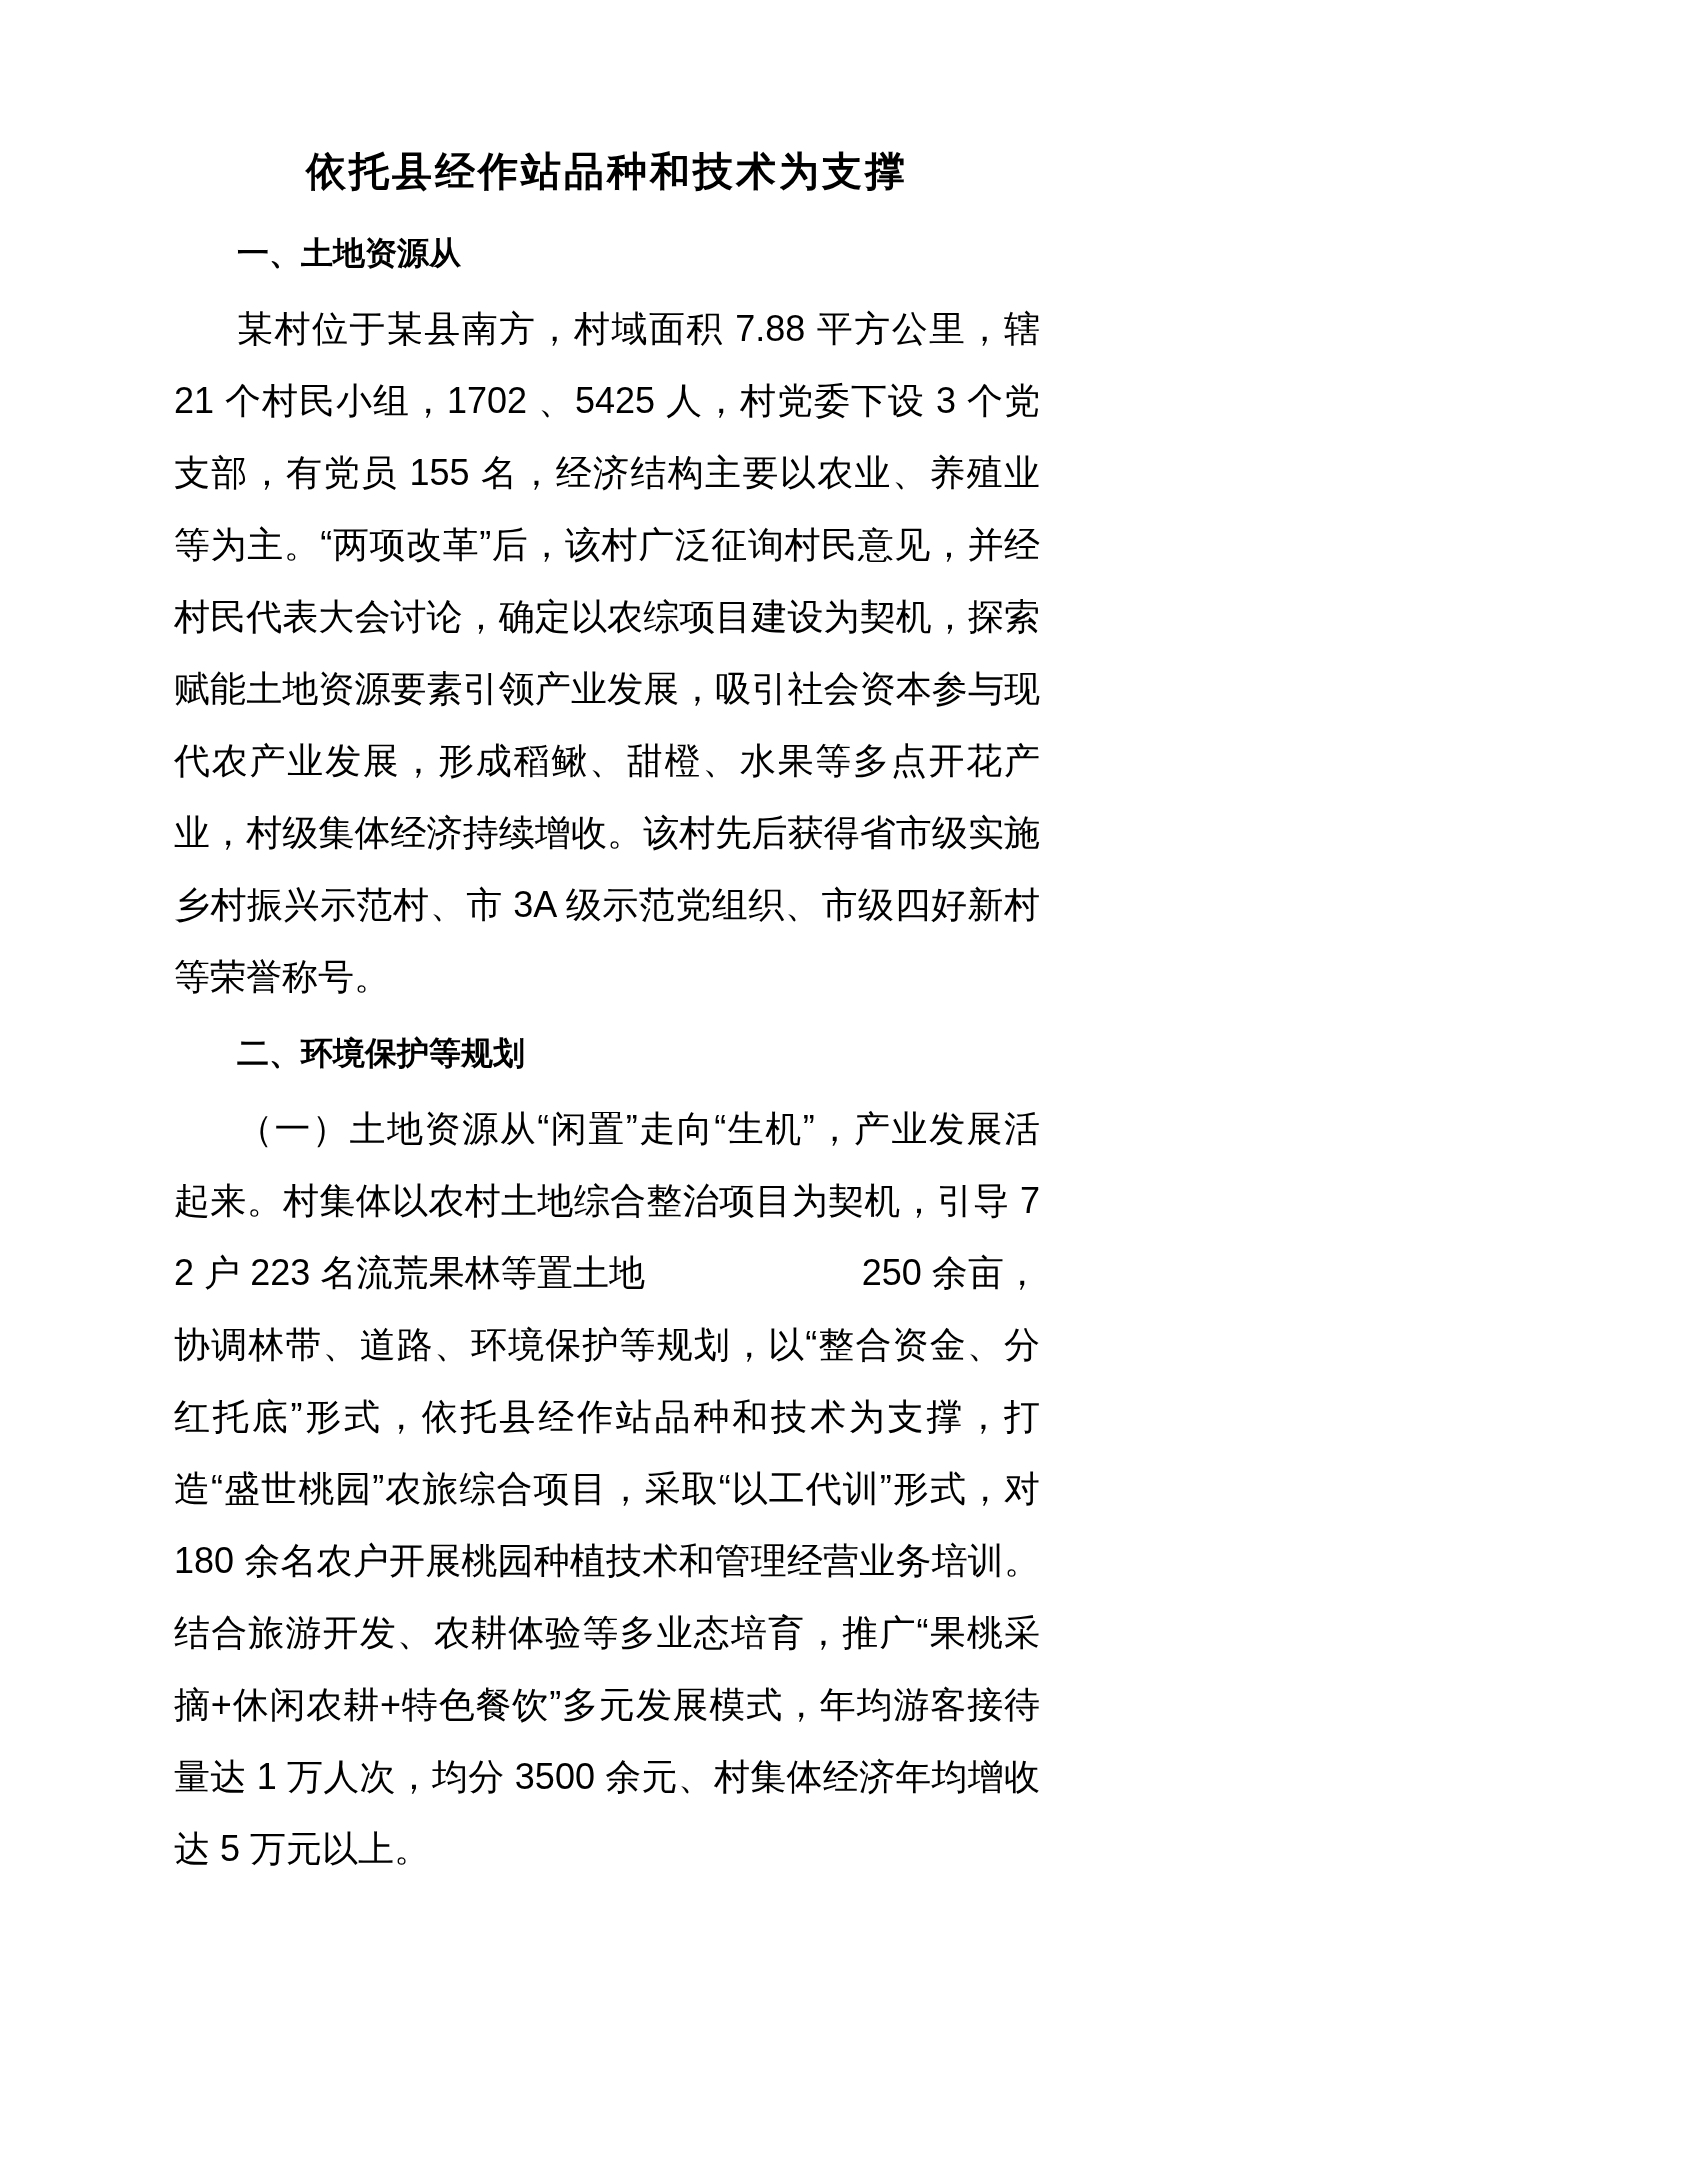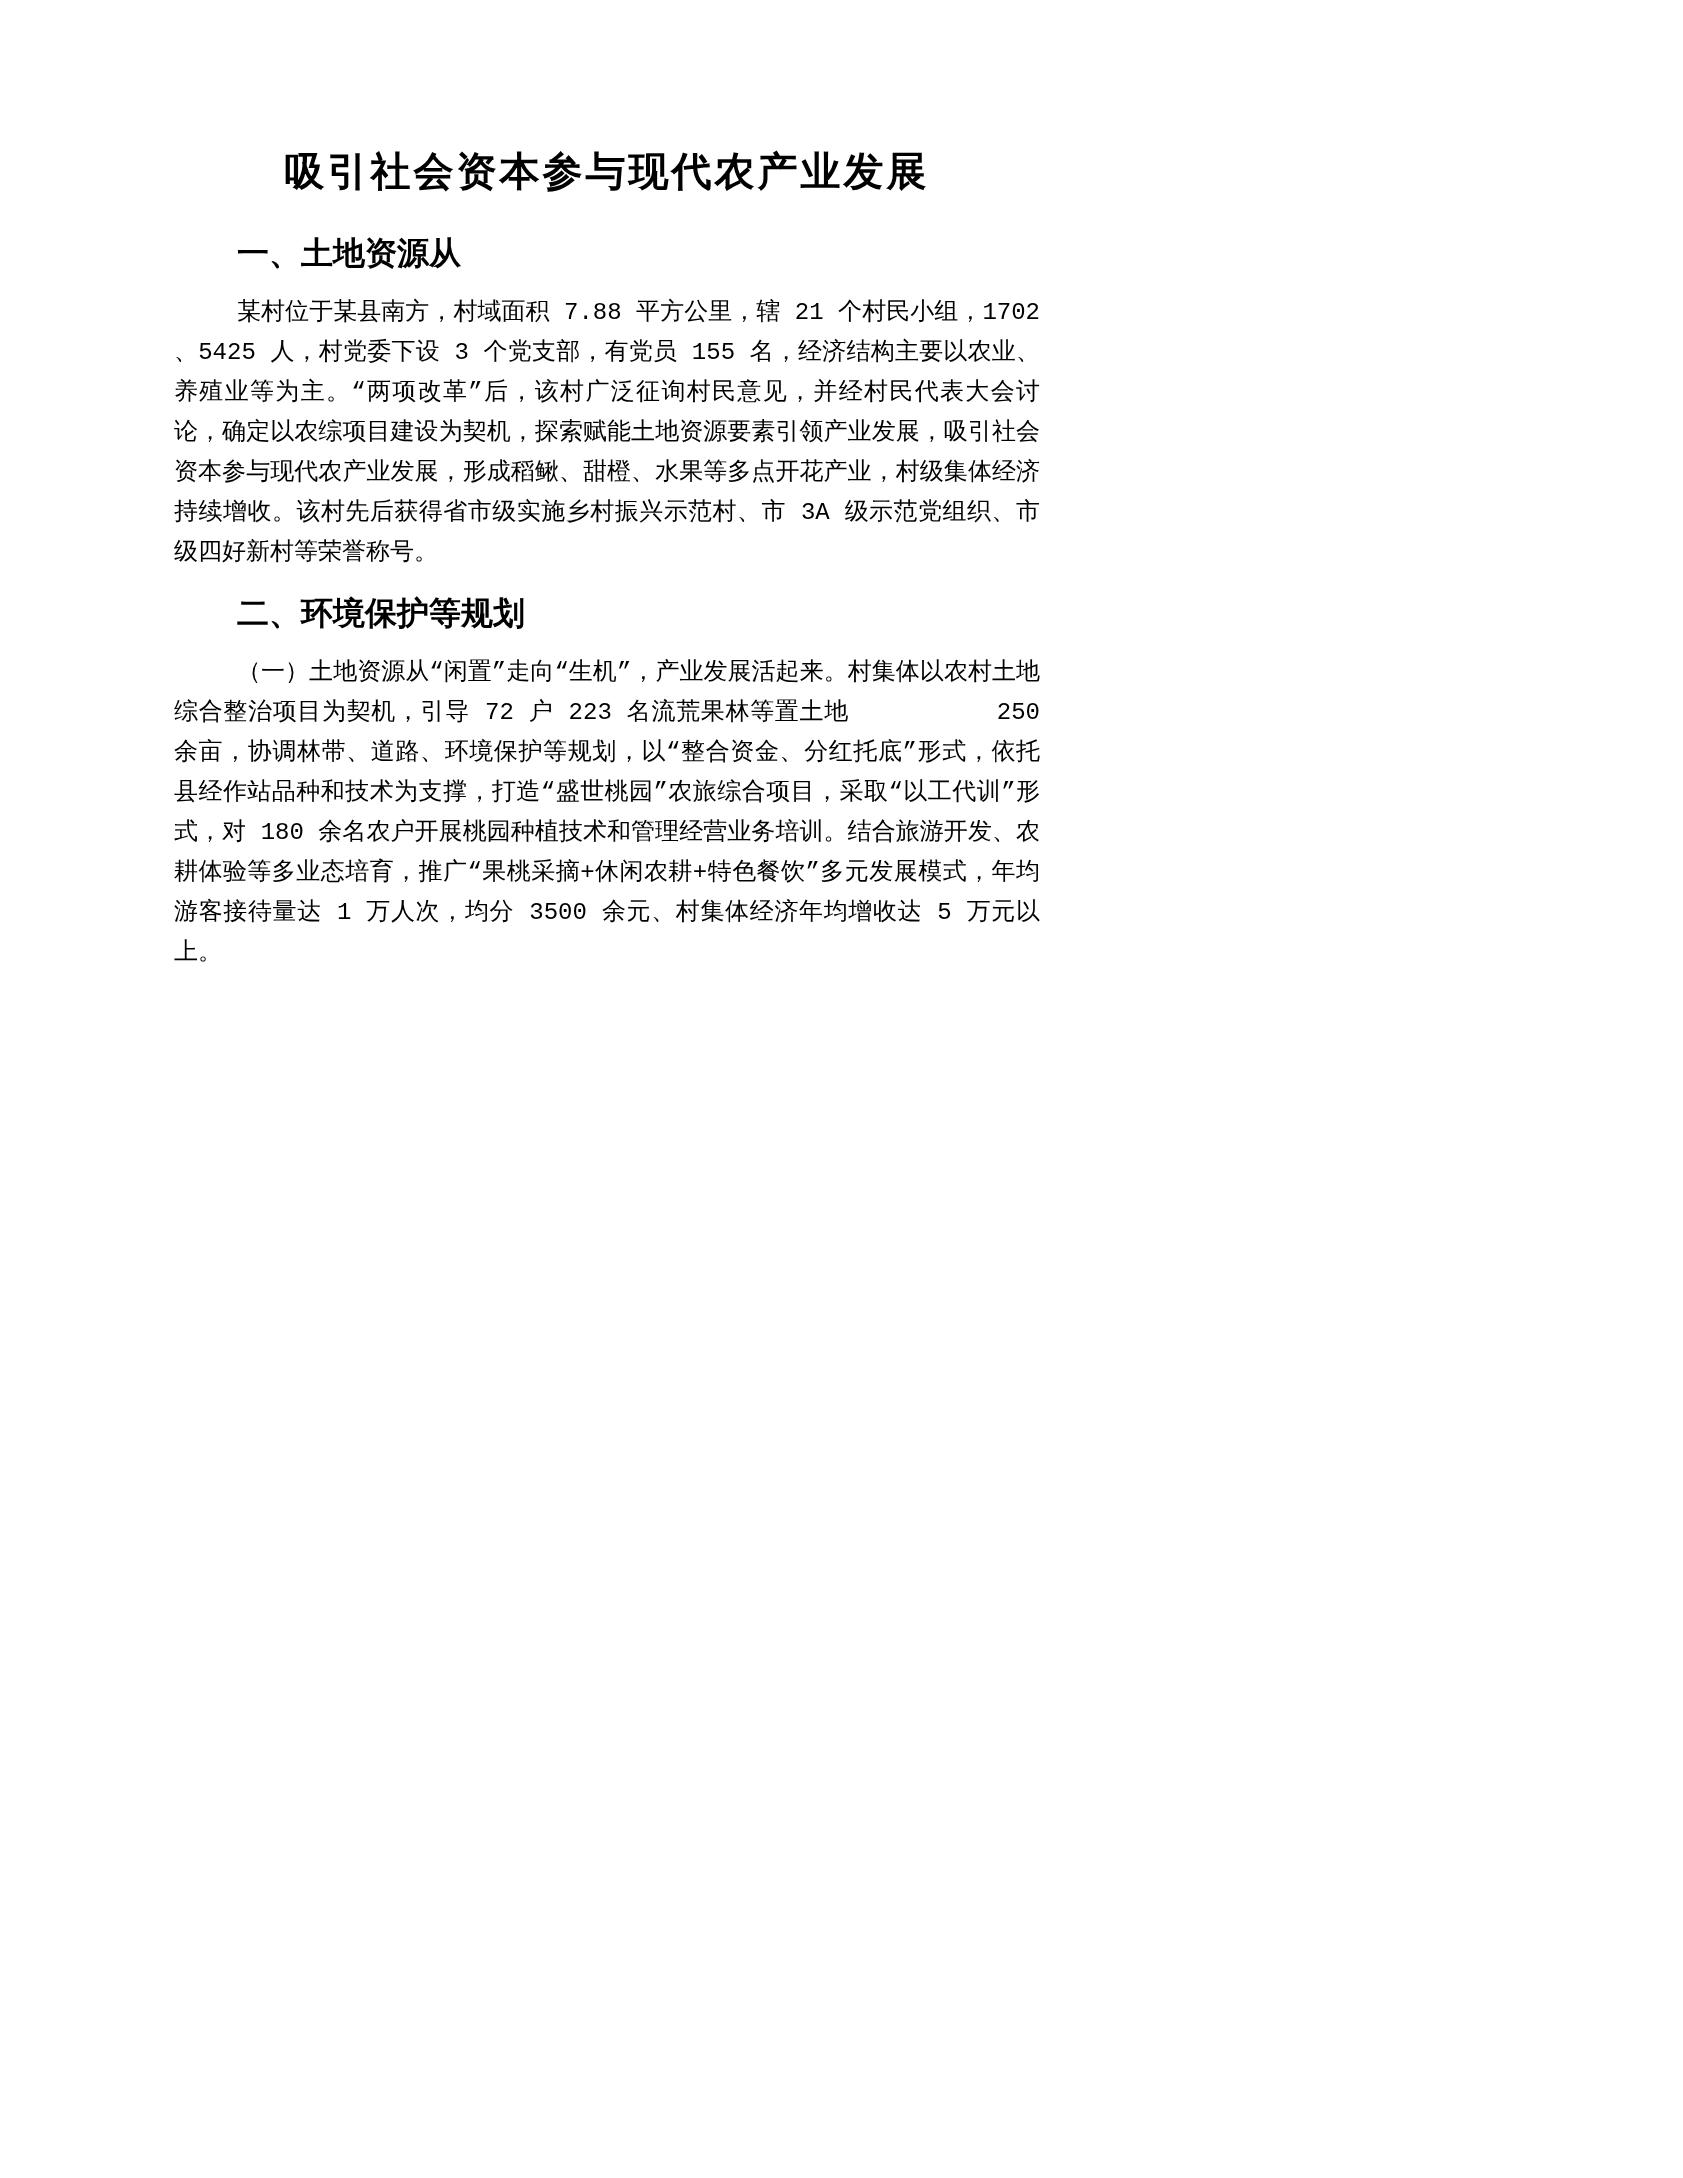--- a/index.html
+++ b/index.html
@@ -31,37 +31,36 @@
     margin: 0 0 30px 0;
   }
   .section-heading {
     font-size: 32px;
     line-height: 56px;
     font-weight: 700;
     text-indent: 63px;
     margin: 12px 0 12px 0;
   }
   .para {
-    font-size: 24px;
-    line-height: 40px;
+    font-size: 36px;
+    line-height: 72px;
     font-weight: 500;
     text-indent: 63px;
     text-align: justify;
     margin: 0 0 2px 0;
     word-break: break-all;
-    font-family: Liberation Mono, monospace;
   }
 </style>
 </head>
 <body>
 
 <div class="page">
   <div class="content">
 
-    <h1 class="doc-title">吸引社会资本参与现代农产业发展</h1>
+    <h1 class="doc-title">依托县经作站品种和技术为支撑</h1>
 
     <h2 class="section-heading">一、土地资源从</h2>
 
     <p class="para">某村位于某县南方，村域面积 7.88 平方公里，辖 21 个村民小组，1702 、5425 人，村党委下设 3 个党支部，有党员 155 名，经济结构主要以农业、养殖业等为主。“两项改革”后，该村广泛征询村民意见，并经村民代表大会讨论，确定以农综项目建设为契机，探索赋能土地资源要素引领产业发展，吸引社会资本参与现代农产业发展，形成稻鳅、甜橙、水果等多点开花产业，村级集体经济持续增收。该村先后获得省市级实施乡村振兴示范村、市 3A 级示范党组织、市级四好新村等荣誉称号。</p>
 
     <h2 class="section-heading">二、环境保护等规划</h2>
 
     <p class="para">（一）土地资源从“闲置”走向“生机”，产业发展活起来。村集体以农村土地综合整治项目为契机，引导 72 户 223 名流荒果林等置土地　　　　　　250 余亩，协调林带、道路、环境保护等规划，以“整合资金、分红托底”形式，依托县经作站品种和技术为支撑，打造“盛世桃园”农旅综合项目，采取“以工代训”形式，对 180 余名农户开展桃园种植技术和管理经营业务培训。结合旅游开发、农耕体验等多业态培育，推广“果桃采摘+休闲农耕+特色餐饮”多元发展模式，年均游客接待量达 1 万人次，均分 3500 余元、村集体经济年均增收达 5 万元以上。</p>
 
   </div>

